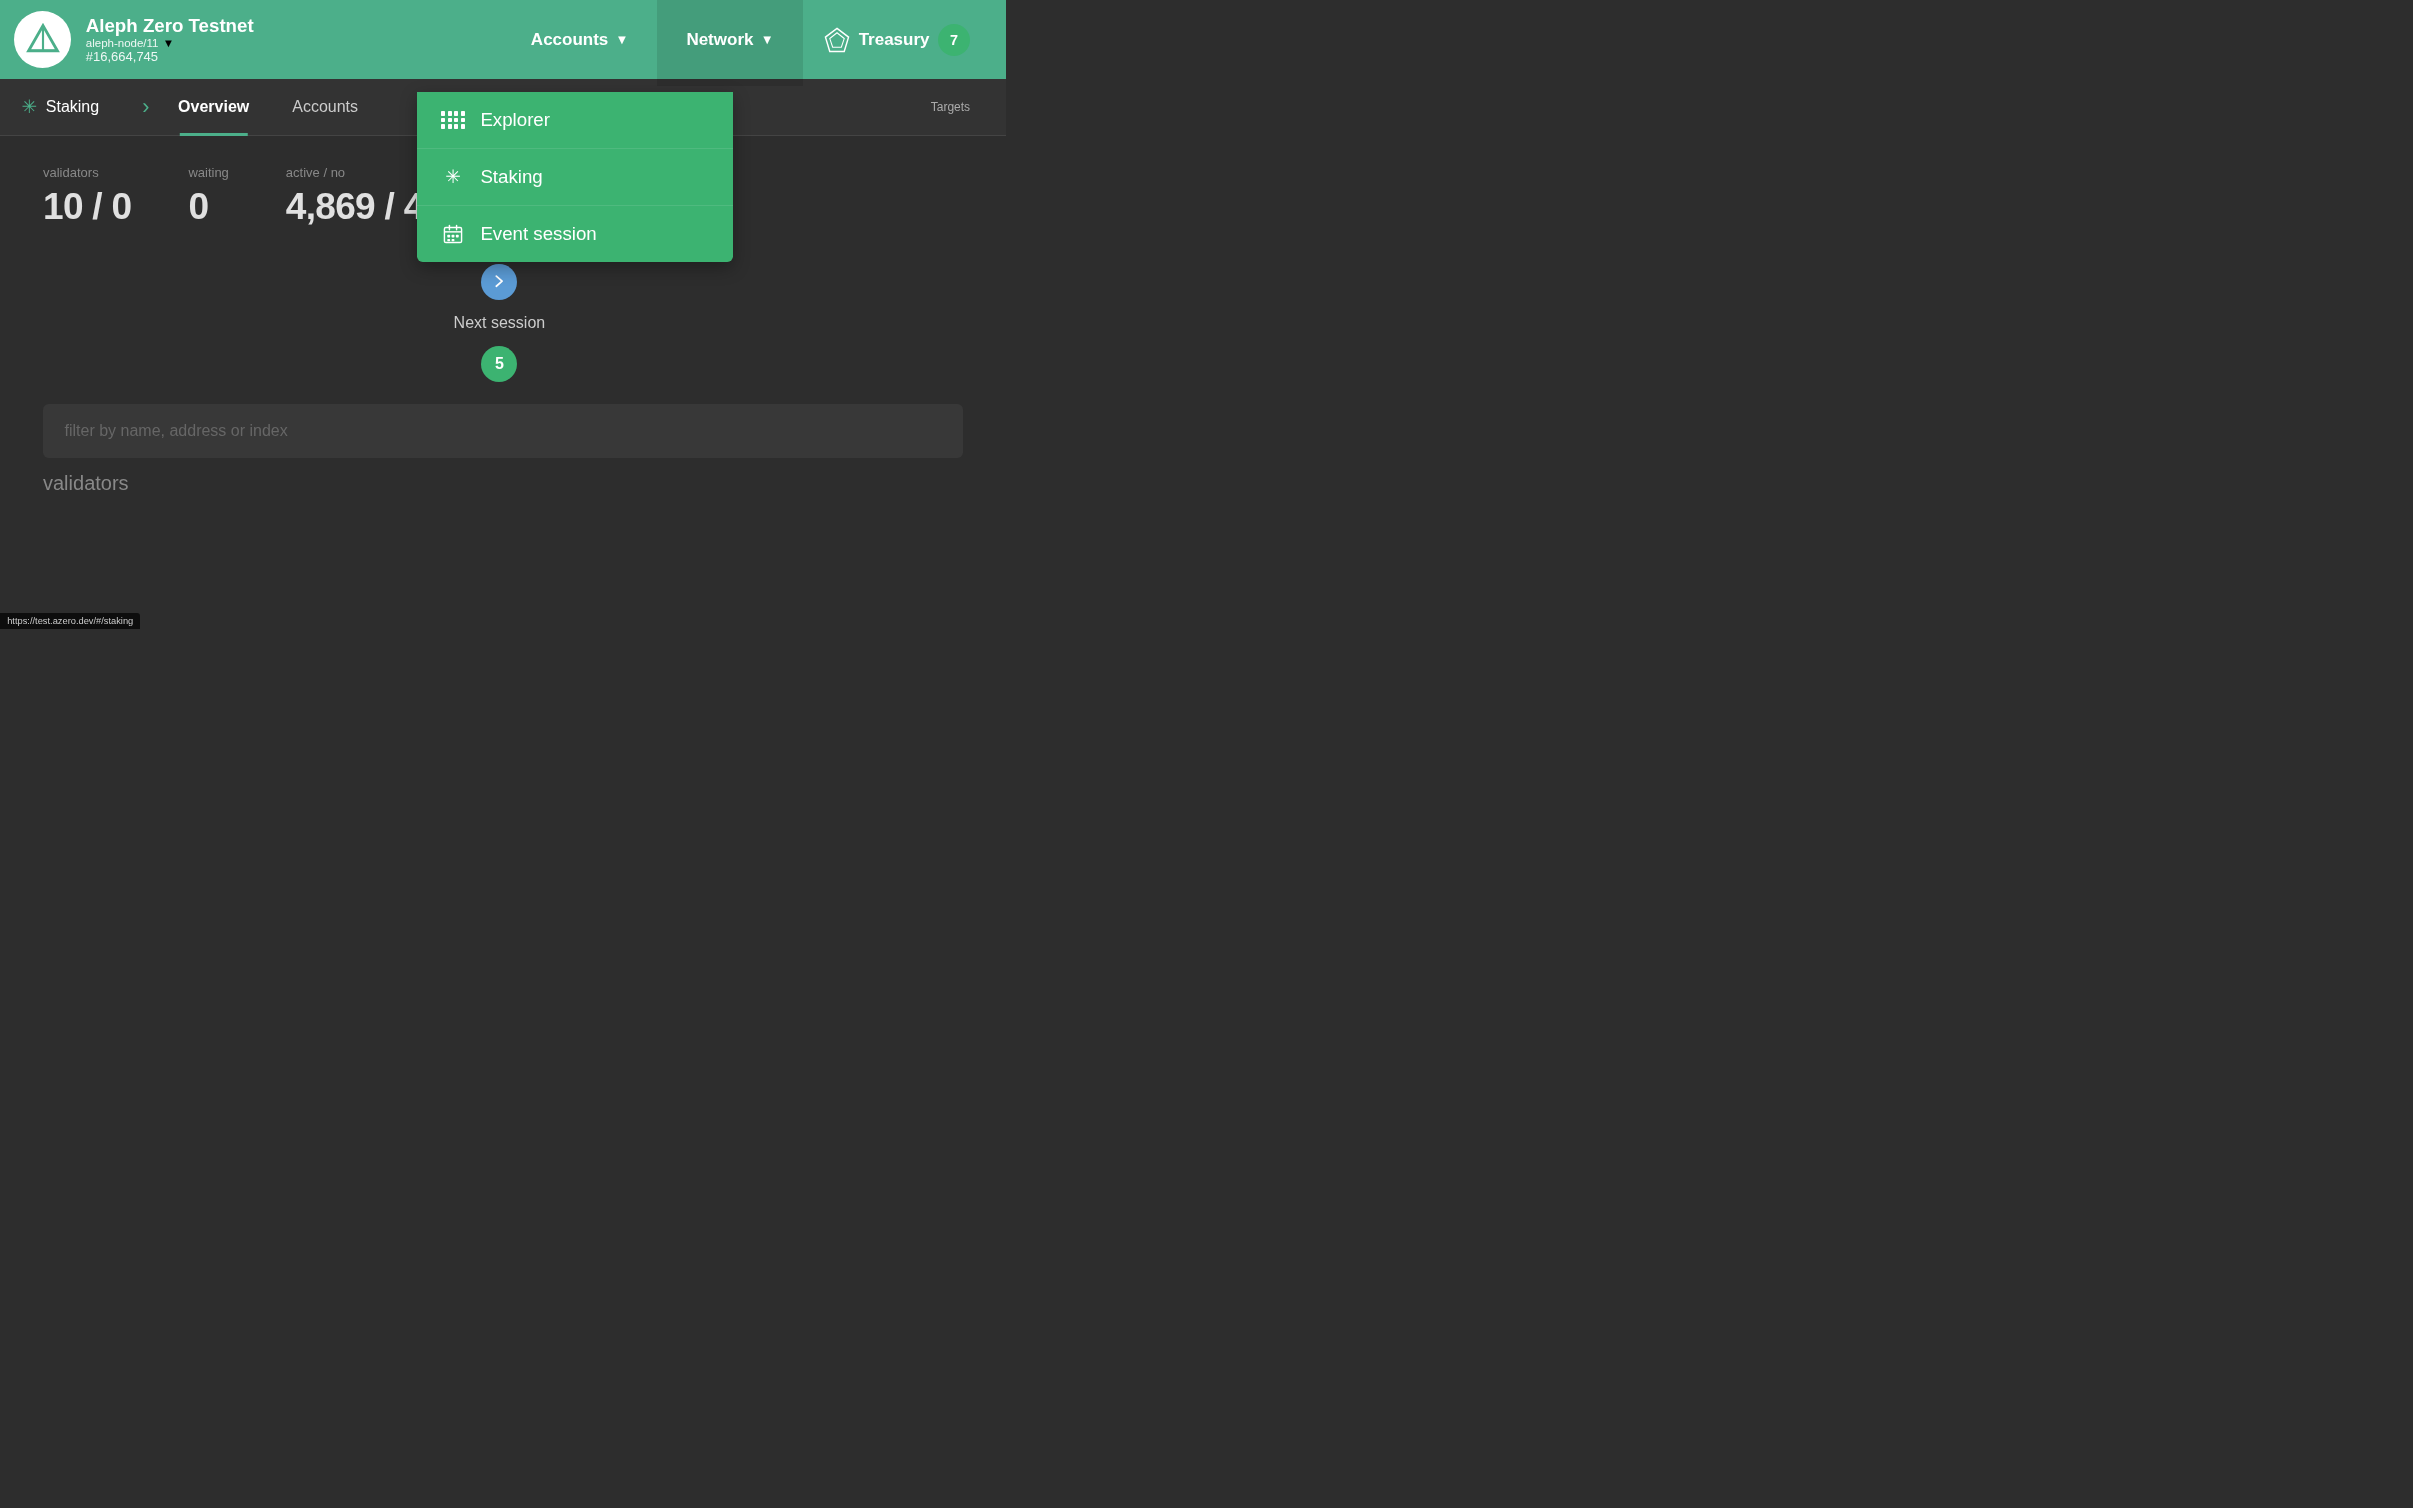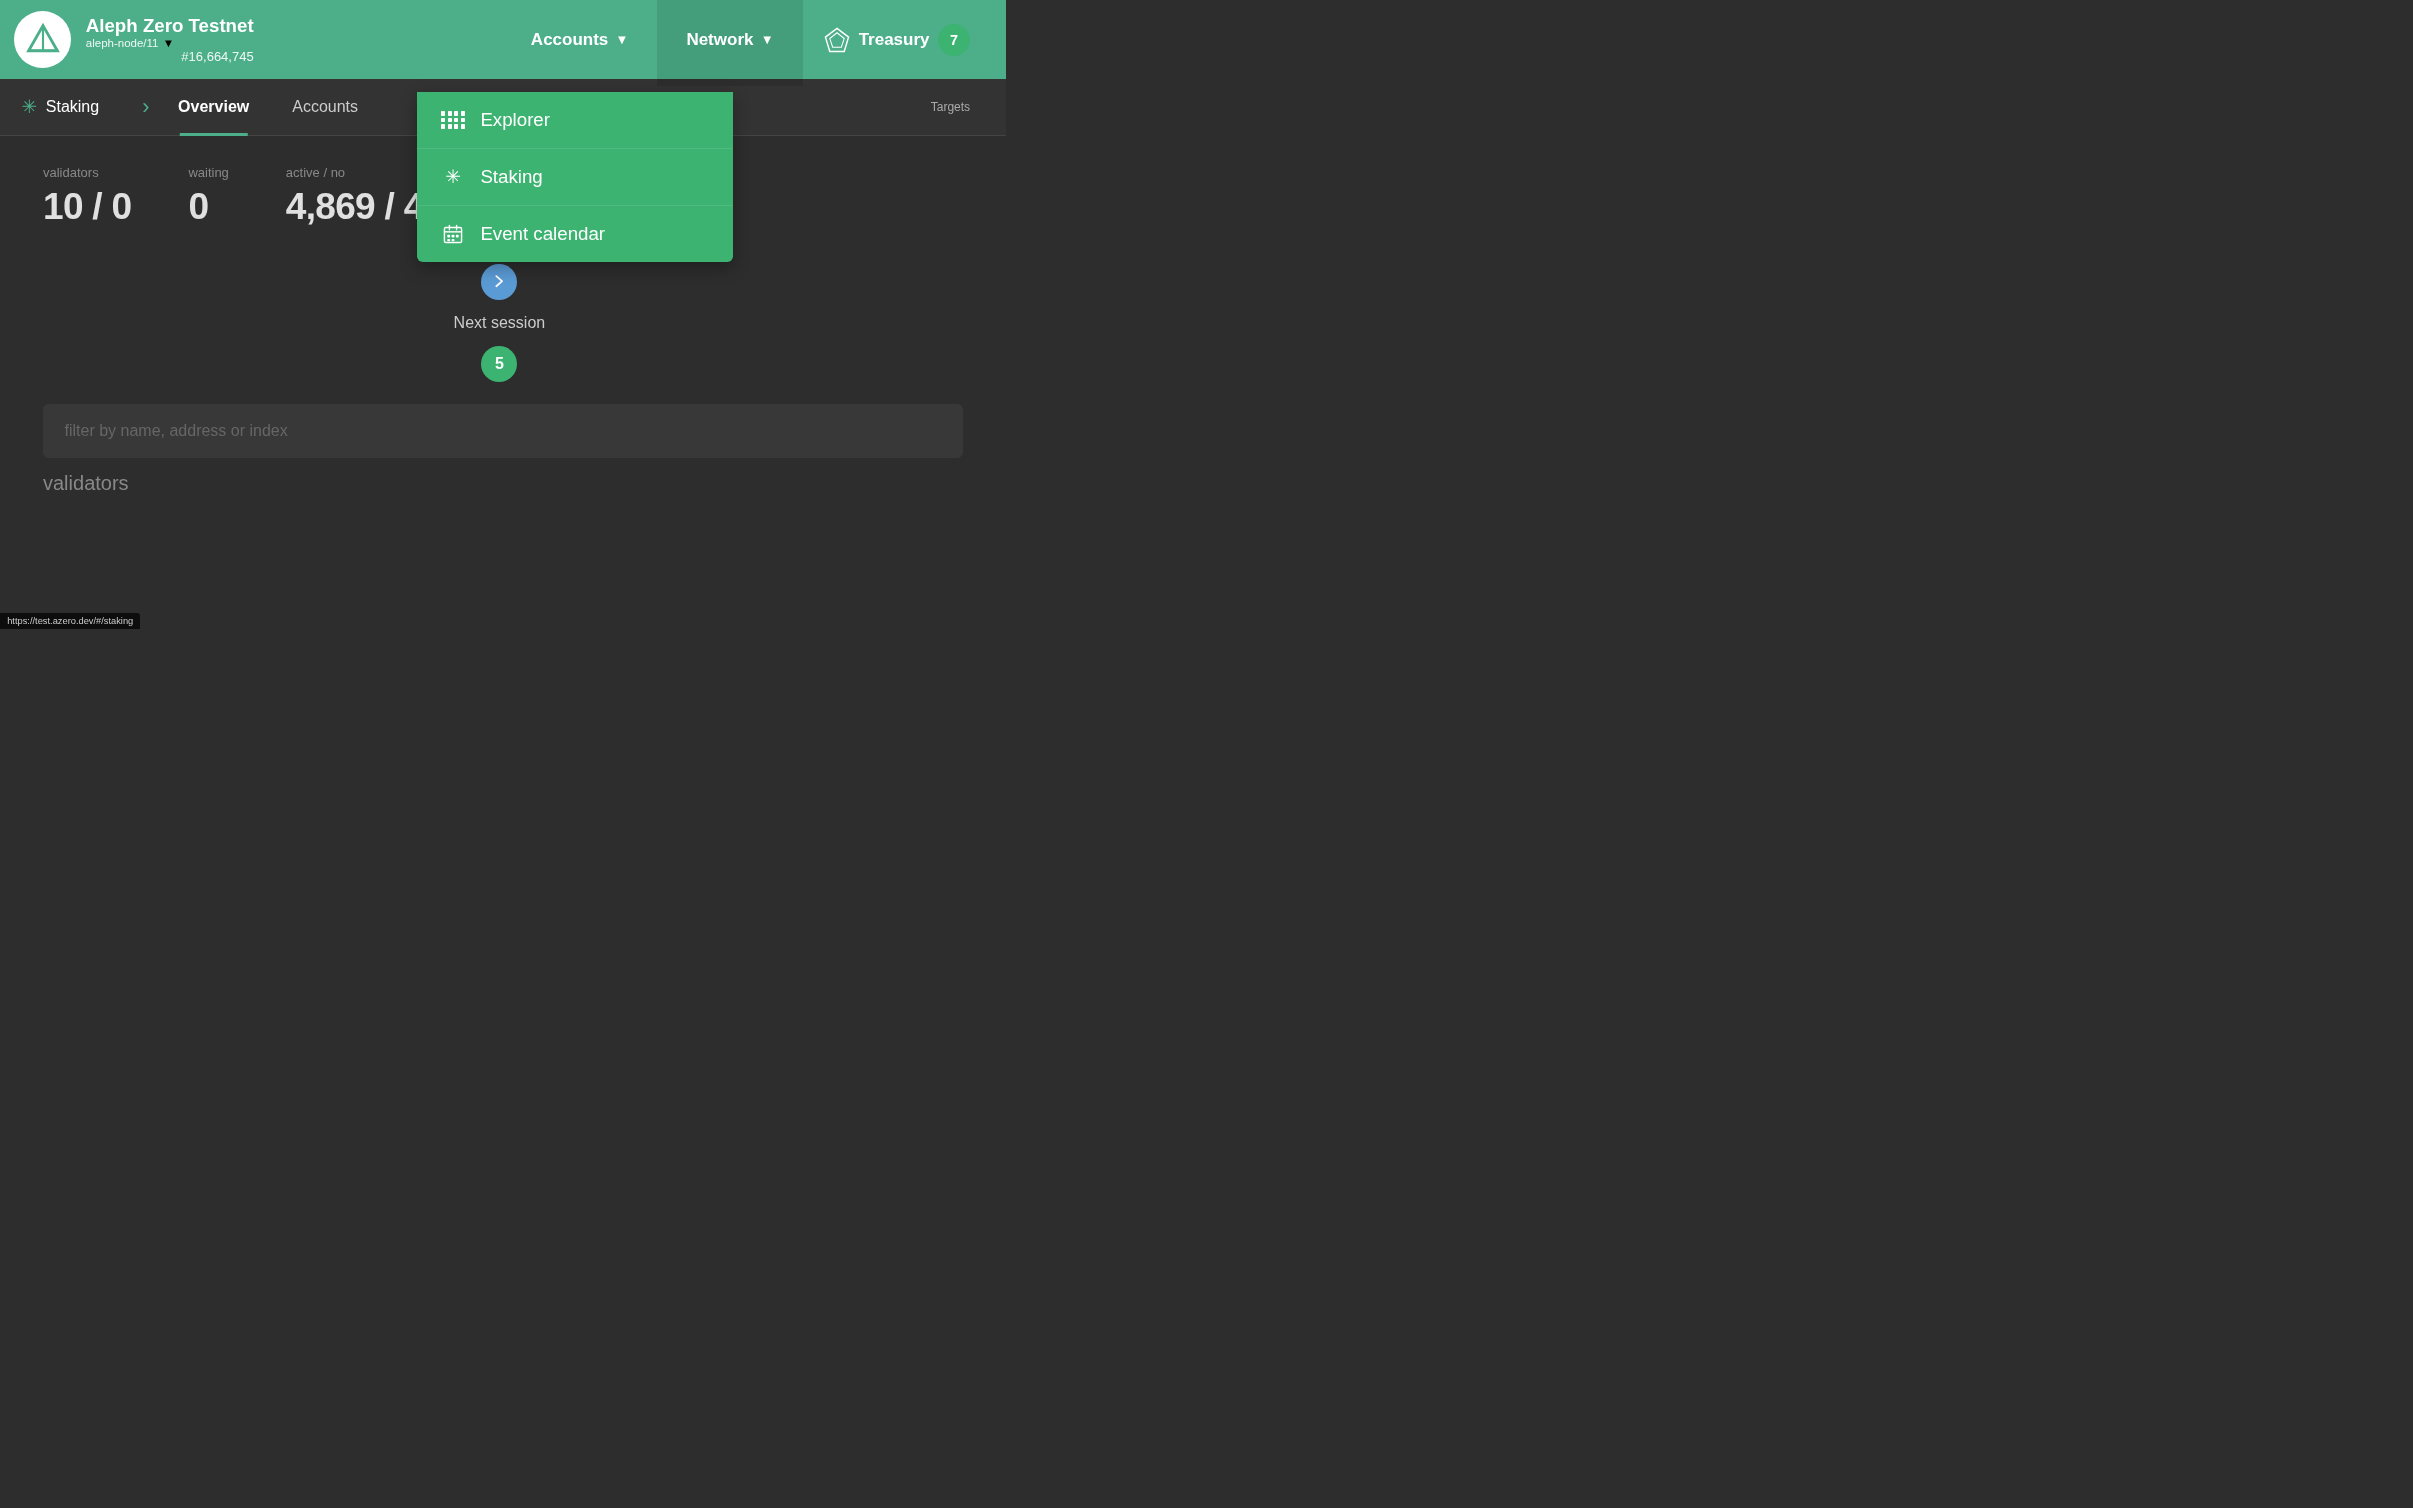--- a/index.html
+++ b/index.html
@@ -14,21 +14,20 @@
 
     
     .header {
       background: #4CAF8A;
       height: 79px;
       display: flex;
       align-items: center;
       padding: 0 14.4px;
       position: relative;
       z-index: 10;
-      text-align: right;
     }
 
     .logo-circle {
       width: 57px;
       height: 57px;
       background: white;
       border-radius: 50%;
       display: flex;
       align-items: center;
       justify-content: center;
@@ -474,20 +473,20 @@
         <line x1="2" y1="11" x2="26" y2="11" stroke="white" stroke-width="2"></line>
         <line x1="9" y1="2" x2="9" y2="8" stroke="white" stroke-width="2" stroke-linecap="round"></line>
         <line x1="19" y1="2" x2="19" y2="8" stroke="white" stroke-width="2" stroke-linecap="round"></line>
         <rect x="6" y="15" width="4" height="4" rx="1" fill="white"></rect>
         <rect x="12" y="15" width="4" height="4" rx="1" fill="white"></rect>
         <rect x="18" y="15" width="4" height="4" rx="1" fill="white"></rect>
         <rect x="6" y="21" width="4" height="3" rx="1" fill="white"></rect>
         <rect x="12" y="21" width="4" height="3" rx="1" fill="white"></rect>
       </svg>
     </div>
-    <span>Event calendar</span>
+    <span>Event session</span>
   </div>
 </div>
 
 <div class="url-bar">
   <span>https://test.azero.dev/#/staking</span>
 </div>
 
 
 </body></html>

